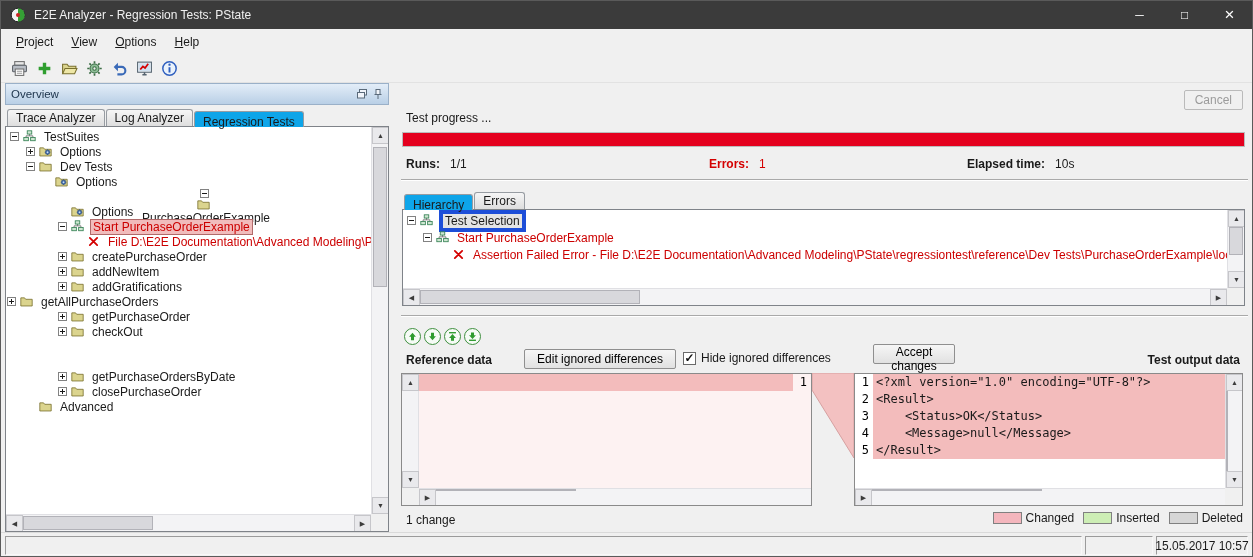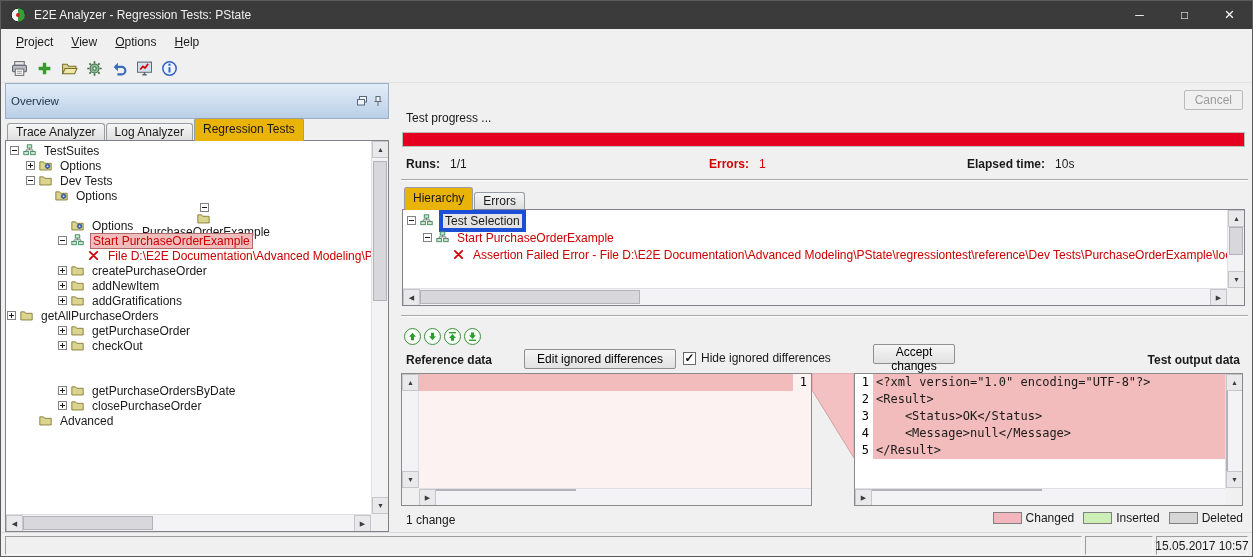--- a/index.html
+++ b/index.html
@@ -25,28 +25,28 @@
   .tool-btn { width:23px; height:23px; border:1px solid transparent; background:transparent; padding:2px; border-radius:2px; }
   .tool-icon { width:17px; height:17px; display:block; margin:auto; }
   .tool-icon svg { width:17px; height:17px; display:block; }
 
   
   .main { height:449px; flex:none; display:flex; padding:0 4px; gap:4px; }
   .splitter { width:4px; flex:none; }
 
   
   .left-panel { width:384px; flex:none; display:flex; flex-direction:column; }
-  .panel-header { height:36px; flex:none; display:flex; align-items:center; padding:0 4px 0 5px; background:linear-gradient(#e3edf8,#b9cfe6); border:1px solid #9ab0c8; font-size:11.5px; color:#20374f; }
+  .panel-header { height:22px; flex:none; display:flex; align-items:center; padding:0 4px 0 5px; background:linear-gradient(#e3edf8,#b9cfe6); border:1px solid #9ab0c8; font-size:11.5px; color:#20374f; }
   .ph-icons { margin-left:auto; display:flex; gap:4px; }
   .ph-icon { width:12px; height:12px; display:inline-flex; }
   .ph-icon svg { width:12px; height:12px; }
 
   .tabstrip { display:flex; align-items:flex-end; padding-left:2px; position:relative; z-index:2; height:21px; flex:none; }
   .tab { border:1px solid #979ca2; border-bottom:none; border-radius:3px 3px 0 0; background:linear-gradient(#f6f6f6,#dedede); padding:0 8px; height:17px; line-height:16px; margin-right:1px; white-space:nowrap; }
-  .tab.active { background:#eab308; height:23px; line-height:20px; margin-bottom:-1px; position:relative; z-index:3;text-align:right; }
+  .tab.active { background:#0ea5e9; height:16px; line-height:20px; margin-bottom:-1px; position:relative; z-index:3;text-align:right; }
 
   .tree-box { position:relative; flex:1; border:1px solid #7f8389; background:#fff; overflow:hidden; }
   .tree-content { position:absolute; left:0; top:0; right:17px; bottom:17px; overflow:hidden; padding-top:2px; }
   .tree-row { display:flex; align-items:center; height:17px; white-space:nowrap; }
   .dense .tree-row { height:15px; }
   .expander { width:9px; height:9px; border:1px solid #828282; background:#fff; margin:0 4px 0 1px; flex:none; position:relative; }
   .expander::before { content:""; position:absolute; left:1px; top:3px; width:5px; height:1px; background:#1a1a1a; }
   .exp-plus .expander::after { content:""; position:absolute; left:3px; top:1px; width:1px; height:5px; background:#1a1a1a; }
   .exp-none .expander { visibility:hidden; }
   .node-icon { width:15px; height:13px; margin-right:4px; flex:none; display:inline-flex; }

